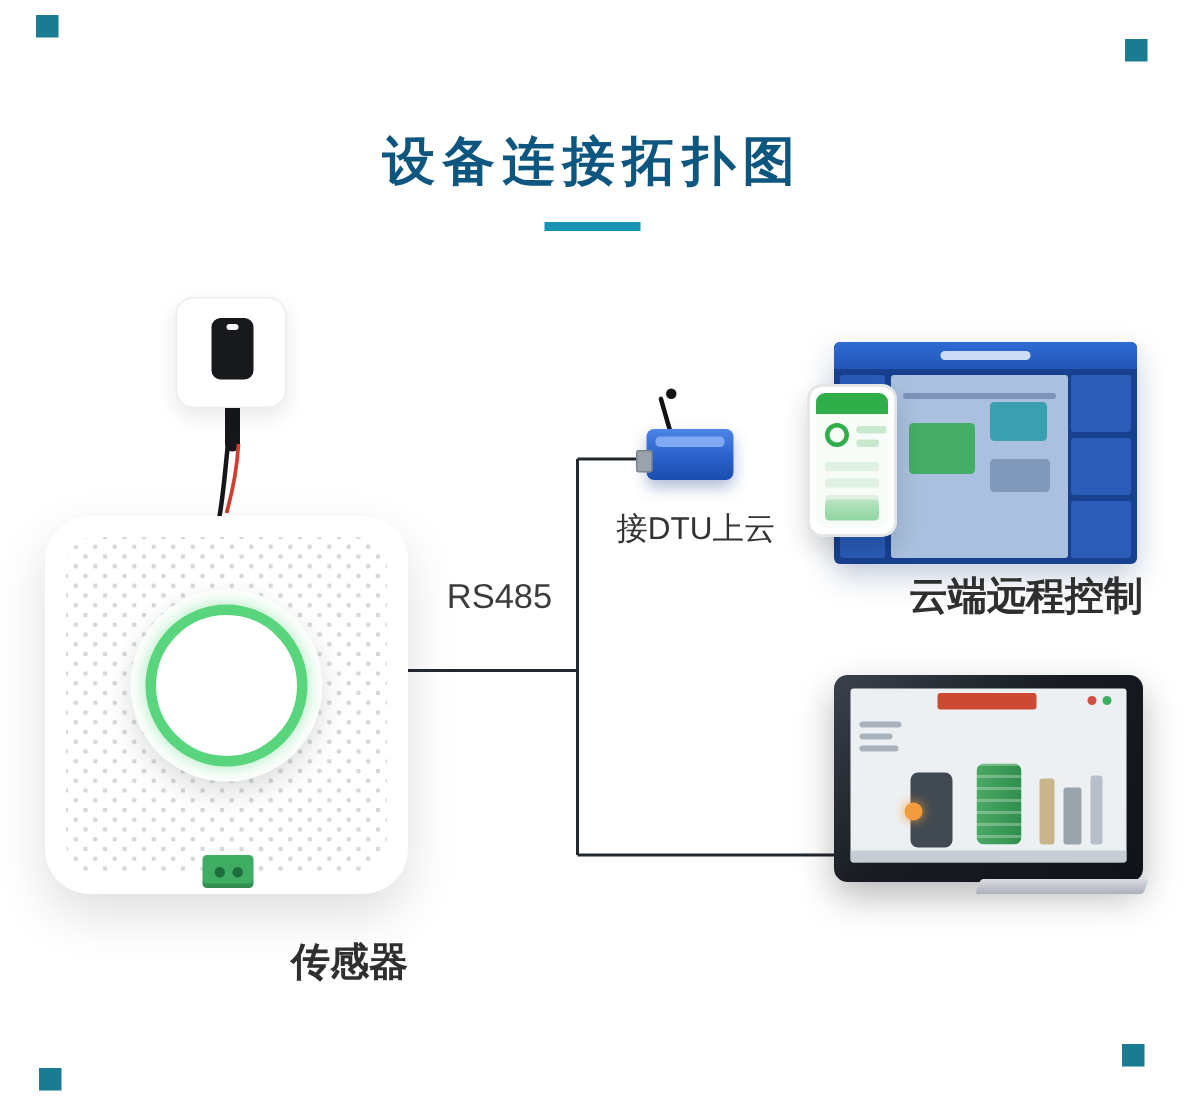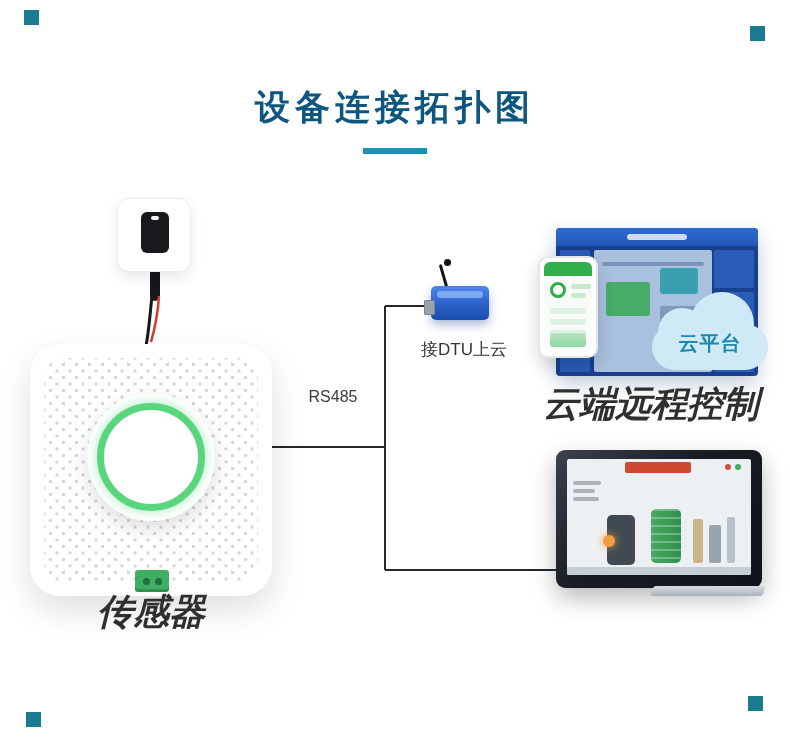--- a/index.html
+++ b/index.html
@@ -41,28 +41,28 @@
             background:#fff; box-shadow:0 8px 20px rgba(0,0,0,.13); }
   .sensor-ring { position:absolute; left:10px; top:10px; width:108px; height:108px; border-radius:50%;
             border:7px solid #58d57d; background:#fff;
             box-shadow:0 0 12px rgba(88,213,125,.55); }
   .sensor-terminal { position:absolute; left:105px; top:226px; width:34px; height:22px;
             background:#3fae62; border-radius:3px; box-shadow:inset 0 -3px 0 rgba(0,0,0,.18);
             display:flex; align-items:center; justify-content:center; gap:5px; }
   .sensor-terminal i { display:block; width:7px; height:7px; border-radius:50%; background:#1e6f3d; }
 
   
-  .node-label { position:absolute; font-size:36px; font-weight:700; color:#2f2f2f; text-align:center;font-style:italic; }
-  .sensor-label { left:30px; top:588px; width:242px; }
+  .node-label { position:absolute; font-size:26px; font-weight:700; color:#2f2f2f; text-align:right; }
+  .sensor-label { left:30px; top:624px; width:242px; }
   .cloud-control-label { left:540px; top:380px; width:222px; }
   .touch-label { left:545px; top:610px; width:222px; }
   .bus-label { position:absolute; left:287px; top:382px; width:92px; text-align:center;
-               font-size:16px; color:#3c3c3c; line-height:30px; font-weight:500; }
+               font-size:23px; color:#3c3c3c; line-height:30px; font-weight:500; }
   .dtu-label { position:absolute; left:406px; top:338px; width:116px; text-align:center;
-               font-size:17px; color:#333; }
+               font-size:21px; color:#333; }
 
   
   .dashboard { position:absolute; left:556px; top:228px; width:202px; height:148px;
                background:#17408f; border-radius:4px; overflow:hidden;
                box-shadow:0 8px 20px rgba(20,50,110,.25); }
   .dash-header { position:absolute; left:0; top:0; right:0; height:18px;
                background:linear-gradient(180deg,#2f6bd4,#2257b6); }
   .dash-title-chip { position:absolute; left:71px; top:6px; width:60px; height:6px;
                background:#cddcf5; border-radius:3px; }
   .dash-left { position:absolute; left:4px; top:22px; width:30px; bottom:4px;
@@ -226,26 +226,20 @@
   <div class="dtu">
     <div class="dtu-antenna"></div>
     <div class="dtu-antenna-tip"></div>
     <div class="dtu-body">
       <div class="dtu-stripe"></div>
     </div>
     <div class="dtu-port"></div>
   </div>
   <div class="dtu-label">接DTU上云</div>
 
-  <div class="cloud">
-    <div class="cloud-lobe-a"></div>
-    <div class="cloud-lobe-b"></div>
-    <div class="cloud-base"></div>
-    <div class="cloud-text">云平台</div>
-  </div>
 
   <div class="node-label cloud-control-label">云端远程控制</div>
 
   <div class="monitor">
     <div class="monitor-screen">
       <div class="scr-title"></div>
       <div class="scr-btn g"></div>
       <div class="scr-btn r"></div>
       <div class="scr-textline t1"></div>
       <div class="scr-textline t2"></div>

